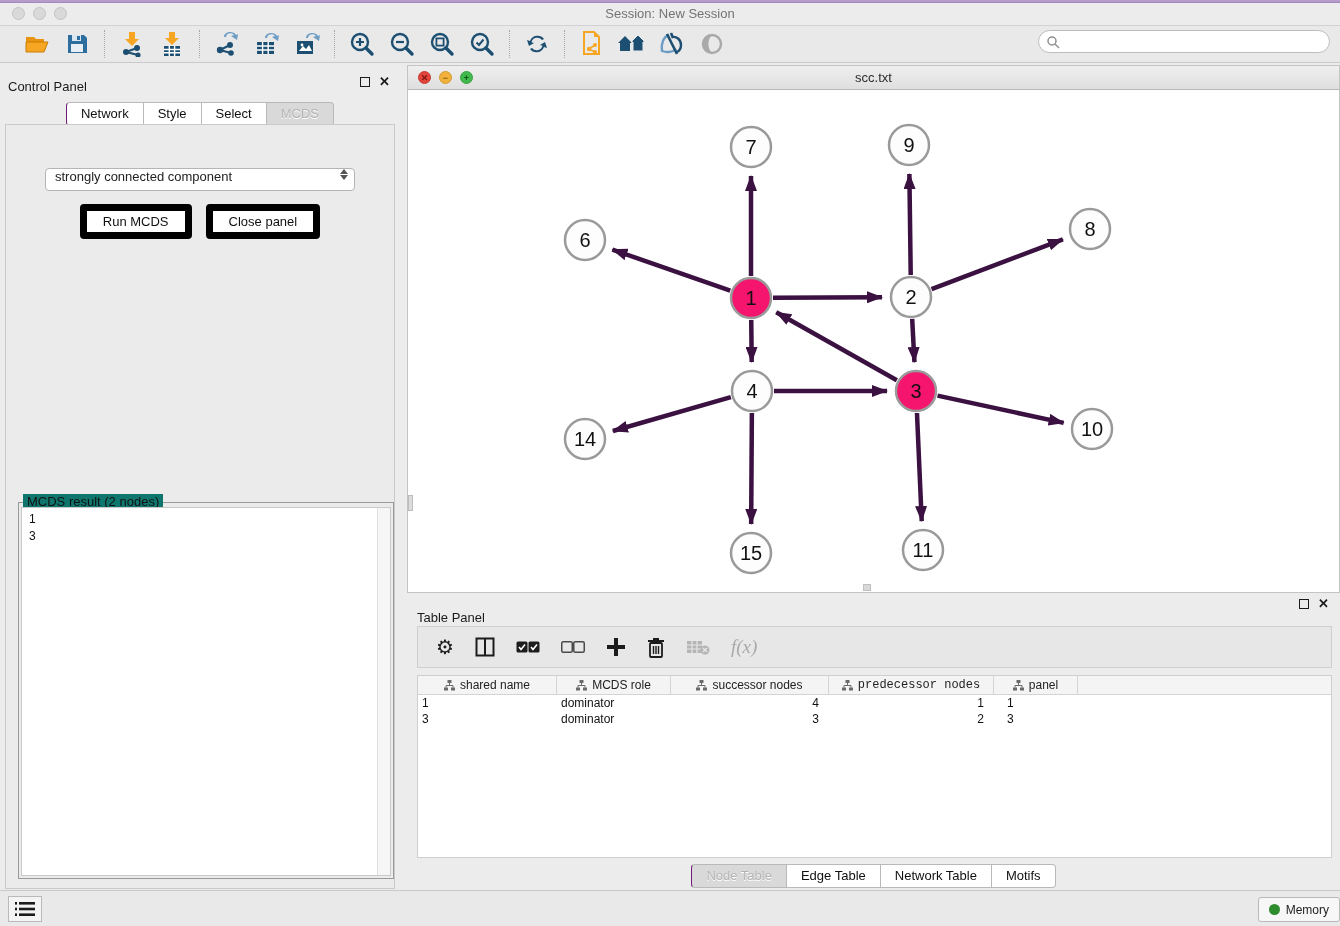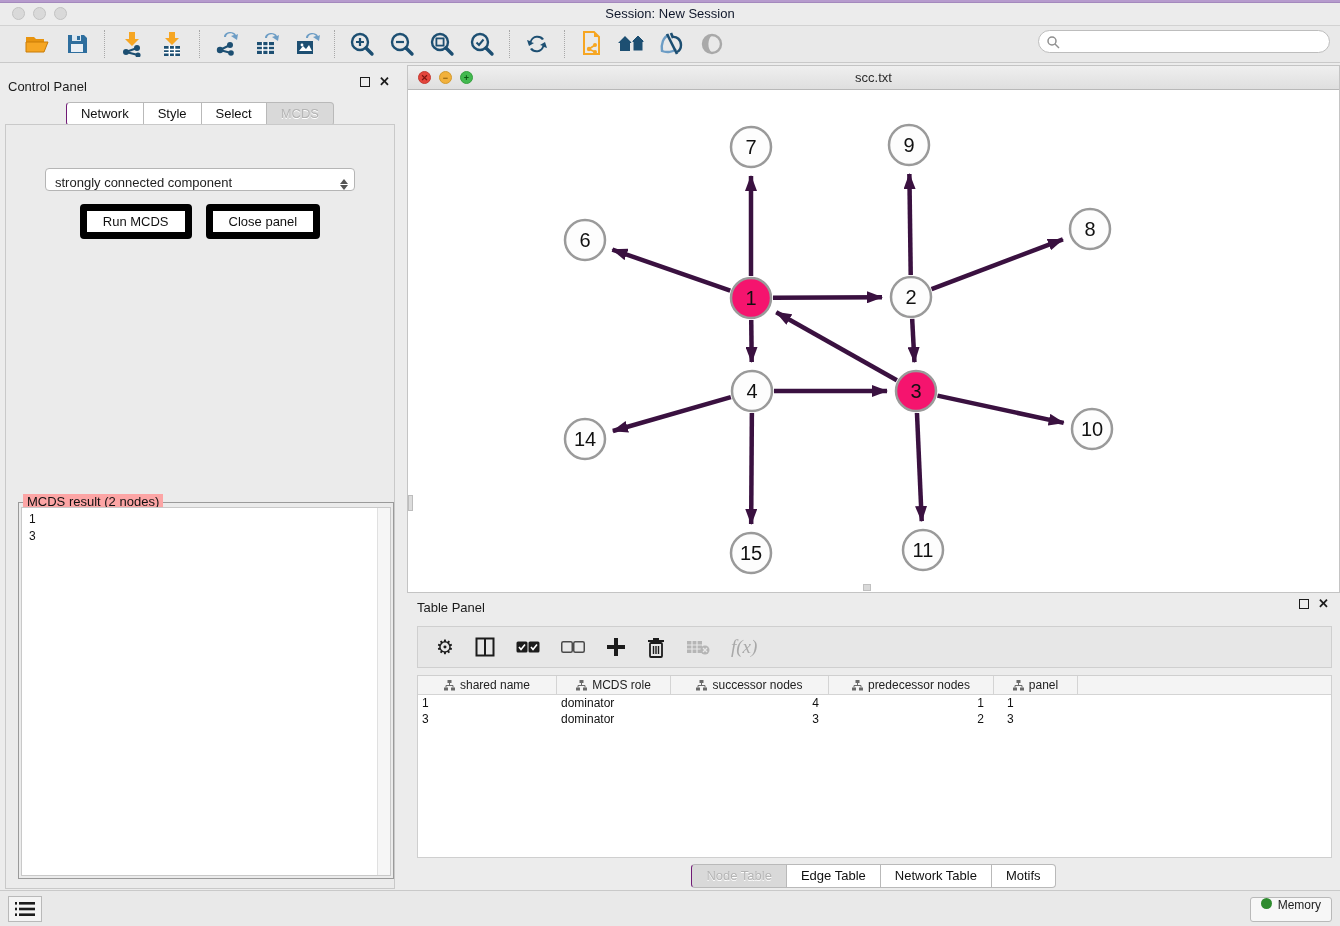--- a/index.html
+++ b/index.html
@@ -13,21 +13,21 @@
     color:#222;
   }
   
   .titlebar {
     position:absolute; left:0; top:0; width:1340px; height:26px;
     background:#ececec; border-bottom:1px solid #d2d2d2;
   }
   .accent-strip { position:absolute; left:0; top:0; width:1340px; height:3px; background:#b69bcd; border-bottom:1px solid #a489bd; }
   .traffic { position:absolute; top:7px; width:13px; height:13px; border-radius:50%; }
   .traffic.inactive { background:#d9d9d9; border:1px solid #c3c3c3; }
-  .titlebar .title { position:absolute; left:0; right:0; top:6px; text-align:center; color:#0f172a; font-size:13px; }
+  .titlebar .title { position:absolute; left:0; right:0; top:6px; text-align:center; color:#737373; font-size:13px; }
   
   .toolbar {
     position:absolute; left:0; top:26px; width:1340px; height:37px;
     background:#e9e9e9; border-bottom:1px solid #c9c9c9;
     display:flex; align-items:center; padding-left:10px;
   }
   .tb-group { display:flex; align-items:center; gap:10px; padding:0 12px; }
   .tb-sep { width:1px; height:28px; border-left:1px dotted #a8a8a8; }
   .tb-btn { width:30px; height:28px; display:flex; align-items:center; justify-content:center; cursor:pointer; }
   .search-wrap { position:absolute; right:10px; top:4px; }
@@ -50,38 +50,38 @@
   .seg:first-child { border-left:1px solid #701a75; border-radius:4px 0 0 4px; }
   .seg:last-child { border-radius:0 4px 4px 0; }
   .seg.selected { background:#d9d9d9; color:#b4b4b4; text-shadow:0 1px 0 #fff; }
   .cp-content {
     position:absolute; left:5px; top:54px; width:390px; height:765px;
     background:#ebebeb; border:1px solid #c9c9c9;
   }
   .opt-label { position:absolute; top:19px; left:0; right:0; text-align:center; font-size:13px; color:#111; }
   .combo {
     position:absolute; left:39px; top:43px; width:310px; height:23px; background:#fff;
-    border:1px solid #b5b5b5; border-radius:4px; display:flex; align-items:flex-end; padding:0 6px 0 9px;
+    border:1px solid #b5b5b5; border-radius:4px; display:flex; align-items:flex-start; padding:0 6px 0 9px;
     font-size:13px; cursor:pointer;
   }
   .combo .combo-text { flex:1; }
   .stepper { display:flex; flex-direction:column; align-items:center; gap:1px; }
   .stepper .tri-up { width:0; height:0; border-left:4px solid transparent; border-right:4px solid transparent; border-bottom:5px solid #555; }
   .stepper .tri-dn { width:0; height:0; border-left:4px solid transparent; border-right:4px solid transparent; border-top:5px solid #555; }
   .cp-buttons { position:absolute; top:79px; left:0; right:0; display:flex; justify-content:center; gap:14px; }
   .btn {
     background:#fff; border:7px solid #000000; border-radius:4px; padding:3px 16px; font-size:13px;
     color:#111; cursor:pointer;
   }
   .result-fieldset {
     position:absolute; left:12px; top:377px; width:376px; height:377px;
     border:1px solid #9a9a9a;
   }
   .result-legend {
-    position:absolute; top:-9px; left:4px; background:#fca5a5; padding:0 4px; font-size:13px; color:#111;
+    position:absolute; top:-9px; left:4px; background:#0f766e; padding:0 4px; font-size:13px; color:#111;
   }
   .result-area {
     position:absolute; left:2px; top:4px; right:2px; bottom:2px; background:#fff; border:1px solid #c9c9c9;
     font-size:12px; padding:3px 0 0 7px; line-height:17px; color:#111;
   }
   .result-scroll {
     position:absolute; right:0; top:0; bottom:0; width:13px; background:#f6f6f6; border-left:1px solid #e0e0e0;
   }
   
   .net-window { position:absolute; left:407px; top:65px; width:933px; height:528px; background:#fff; border:1px solid #c4c4c4; }
@@ -121,22 +121,22 @@
   .td.num { justify-content:flex-end; padding-right:10px; }
   .td.name-col { padding-left:13px; }
   .tp-tabs { position:absolute; left:0; right:0; top:271px; display:flex; justify-content:center; }
   
   .statusbar { position:absolute; left:0; top:890px; width:1340px; height:36px; background:#e9e9e9; border-top:1px solid #c9c9c9; }
   .list-btn {
     position:absolute; left:8px; top:5px; width:34px; height:26px; background:#f4f4f4;
     border:1px solid #b9b9b9; display:flex; align-items:center; justify-content:center; cursor:pointer;
   }
   .memory-btn {
-    position:absolute; right:8px; top:6px; height:25px; background:#f7f7f7; border:1px solid #b9b9b9;
-    border-radius:3px; display:flex; gap:6px; padding:0 10px; font-size:12px; cursor:pointer;
+    position:absolute; right:0; top:6px; height:25px; background:#f7f7f7; border:1px solid #b9b9b9;
+    border-radius:3px; display:flex; align-items:center; gap:6px; padding:0 10px; font-size:12px; cursor:pointer;
   }
   .mem-dot { width:11px; height:11px; border-radius:50%; background:#2e8b2e; }
   svg { display:block; }
 </style>
 </head>
 <body>
 
 <div class="titlebar">
   <div class="accent-strip"></div>
   <span class="traffic inactive" style="left:12px"></span>
@@ -409,21 +409,21 @@
           <circle cx="515" cy="460" r="20" fill="#fdfdfd" stroke="#9a9a9a" stroke-width="2.5"></circle>
           <text x="515" y="467" text-anchor="middle" font-size="20" fill="#111" font-family="&quot;Liberation Sans&quot;, sans-serif">11</text>
         </g>
       </svg>
     <div class="net-vthumb"></div>
     <div class="net-hthumb"></div>
   </div>
 </div>
 
 <div class="table-panel">
-  <div class="panel-header" style="left:10px; top:7px;">Table Panel</div>
+  <div class="panel-header" style="left:10px; top:17px;">Table Panel</div>
   <div class="win-icons" style="top:6px; right:11px;">
     <span class="float-box"></span>
     <span class="x-glyph">✕</span>
   </div>
   <div class="tp-toolbar">
     <span class="tp-icon gear-glyph">⚙</span>
     <span class="tp-icon">
       <svg width="20" height="20" viewBox="0 0 20 20">
           <rect x="1.5" y="1.5" width="17" height="17" fill="none" stroke="#1c1c1c" stroke-width="2"></rect>
           <path d="M10 1.5 v17" stroke="#1c1c1c" stroke-width="2"></path>
@@ -501,21 +501,21 @@
               <g fill="#6a6a6a">
                 <rect x="3.5" y="0" width="4" height="3"></rect>
                 <rect x="0" y="7.5" width="4" height="3"></rect>
                 <rect x="7" y="7.5" width="4" height="3"></rect>
               </g>
               <path d="M5.5 3 v2.5 M2 7.5 V5.5 h7 v2" stroke="#6a6a6a" fill="none" stroke-width="1"></path>
             </svg>
           </span>
           <span>successor nodes</span>
         </div>
-        <div class="th" style="width: 165px;">
+        <div class="th" style="width: 165px; font-family: Liberation Mono, monospace;">
           <span>
             <svg width="11" height="11" viewBox="0 0 11 11">
               <g fill="#6a6a6a">
                 <rect x="3.5" y="0" width="4" height="3"></rect>
                 <rect x="0" y="7.5" width="4" height="3"></rect>
                 <rect x="7" y="7.5" width="4" height="3"></rect>
               </g>
               <path d="M5.5 3 v2.5 M2 7.5 V5.5 h7 v2" stroke="#6a6a6a" fill="none" stroke-width="1"></path>
             </svg>
           </span>

